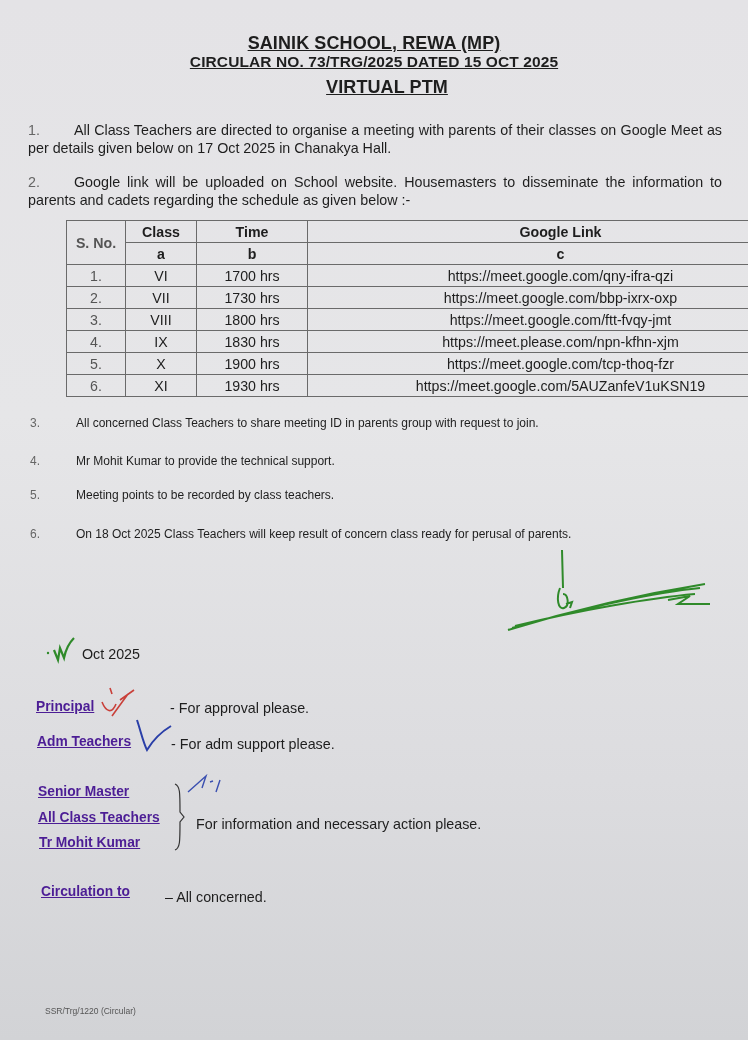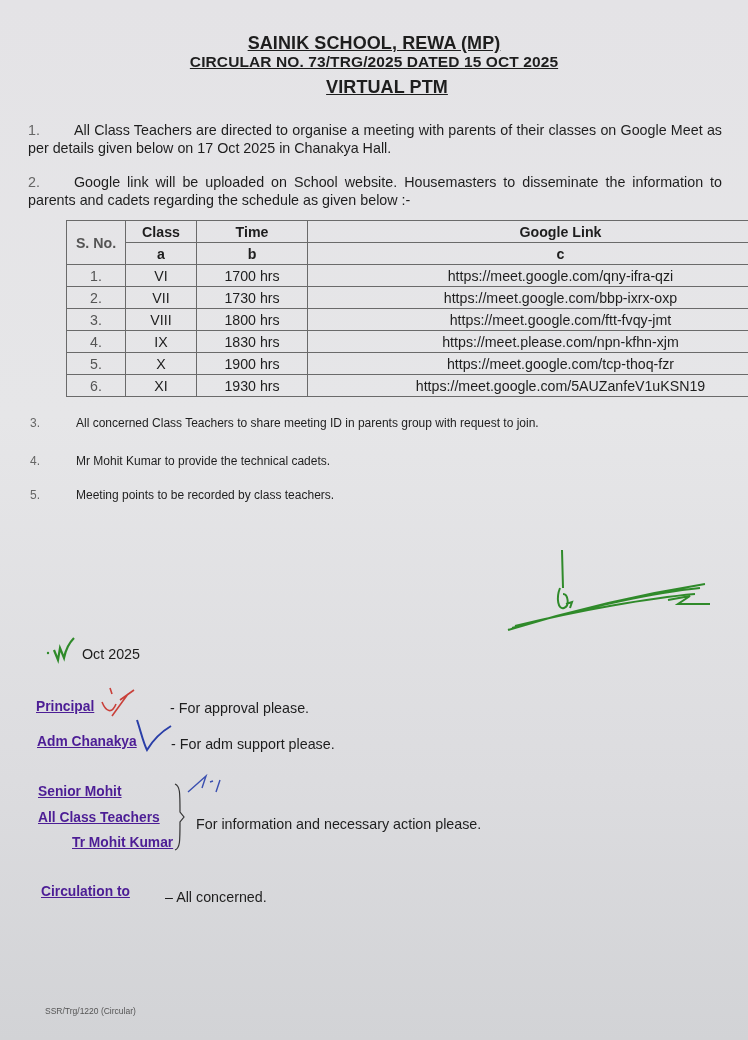--- a/index.html
+++ b/index.html
@@ -106,24 +106,27 @@
       <td>1930 hrs</td>
       <td>https://meet.google.com/5AUZanfeV1uKSN19</td>
     </tr>
   </tbody>
     </table>
 
   <div class="pt p3">
     <span class="num">3.</span><span>All concerned Class Teachers to share meeting ID in parents group with request to join.</span>
   </div>
   <div class="pt p4">
-    <span class="num">4.</span><span>Mr Mohit Kumar to provide the technical cadets.</span>
+    <span class="num">4.</span><span>Mr Mohit Kumar to provide the technical support.</span>
   </div>
   <div class="pt p5">
     <span class="num">5.</span><span>Meeting points to be recorded by class teachers.</span>
+  </div>
+  <div class="pt p6">
+    <span class="num">6.</span><span>On 18 Oct 2025 Class Teachers will keep result of concern class ready for perusal of parents.</span>
   </div>
 
   <svg class="ink" style="left:500px;top:548px;" width="220" height="90">
     <path d="M62 2 L63 40 M60 40 C56 50,58 62,64 60 C70 58,68 46,63 46 M66 56 L72 54 L70 60" stroke="#2f8a2a" stroke-width="2" fill="none"></path>
     <path d="M8 82 C60 66,130 48,205 36 M12 80 C70 64,140 46,200 40 M15 78 C80 62,150 50,195 46" stroke="#2f8a2a" stroke-width="2" fill="none"></path>
     <path d="M168 52 L190 48 L178 56 L210 56" stroke="#2f8a2a" stroke-width="2" fill="none"></path>
   </svg>
 
 
   <svg class="ink" style="left:46px;top:636px;" width="30" height="26">
@@ -131,29 +134,29 @@
     <path d="M8 14 L12 24 L14 12 L18 22 C20 12,24 6,28 2" stroke="#2f8a2a" stroke-width="2.2" fill="none"></path>
   </svg>
   <div class="date">Oct 2025</div>
 
   <div class="lbl" style="left:36px;top:699px;">Principal</div>
   <svg class="ink" style="left:98px;top:686px;" width="40" height="36">
     <path d="M4 16 C8 26,14 28,18 18 M12 2 L14 8 M22 14 L36 4 M14 30 L30 8" stroke="#c9403a" stroke-width="1.6" fill="none"></path>
   </svg>
   <div class="txt" style="left:170px;top:700px;">- For approval please.</div>
 
-  <div class="lbl" style="left:37px;top:734px;">Adm Chanakya</div>
+  <div class="lbl" style="left:37px;top:734px;">Adm Teachers</div>
   <svg class="ink" style="left:133px;top:718px;" width="40" height="36">
     <path d="M4 2 C8 14,10 24,14 32 C20 22,28 14,38 8" stroke="#2a3fa8" stroke-width="2" fill="none"></path>
   </svg>
   <div class="txt" style="left:171px;top:736px;">- For adm support please.</div>
 
-  <div class="lbl" style="left:38px;top:784px;">Senior Mohit</div>
+  <div class="lbl" style="left:38px;top:784px;">Senior Master</div>
   <div class="lbl" style="left:38px;top:810px;">All Class Teachers</div>
-  <div class="lbl" style="left:39px;top:835px;margin-left:33px;">Tr Mohit Kumar</div>
+  <div class="lbl" style="left:39px;top:835px;">Tr Mohit Kumar</div>
   <svg class="ink" style="left:172px;top:782px;" width="14" height="70">
     <path d="M3 2 C8 4,8 10,8 30 L12 35 L8 40 C8 60,8 66,3 68" stroke="#333" stroke-width="1.2" fill="none"></path>
   </svg>
   <svg class="ink" style="left:186px;top:772px;" width="60" height="24">
     <path d="M2 20 L20 4 L16 16 M24 10 L27 9 M34 8 L30 20" stroke="#3a4fb0" stroke-width="1.4" fill="none"></path>
   </svg>
   <div class="txt" style="left:196px;top:816px;">For information and necessary action please.</div>
 
   <div class="lbl" style="left:41px;top:884px;">Circulation to</div>
   <div class="txt" style="left:165px;top:889px;text-align:right;">–  All concerned.</div>

